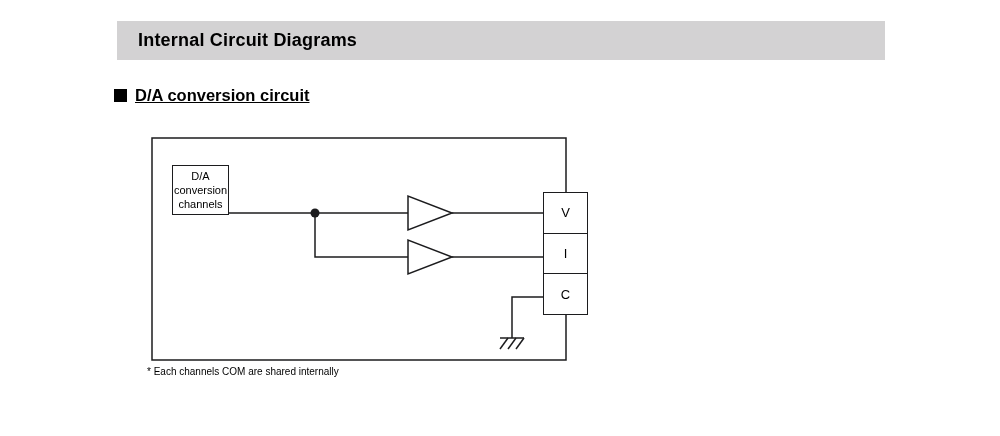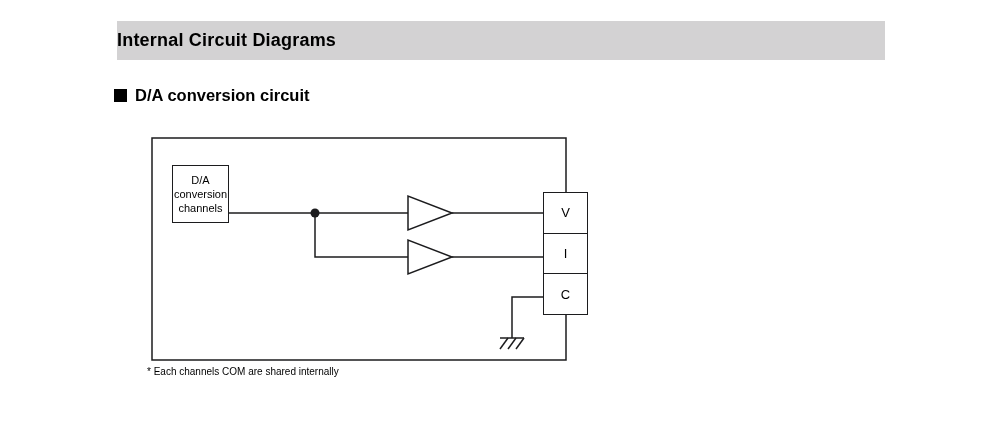--- a/index.html
+++ b/index.html
@@ -20,33 +20,35 @@
     overflow: hidden;
   }
 
   .header-bar {
     position: absolute;
     left: 117px; top: 21px;
     width: 768px; height: 39px;
     background: var(--header-bg);
     display: flex;
     align-items: center;
+    padding-left: 21px;
   }
   .header-bar .title {
     font-size: 18px;
     font-weight: bold;
     letter-spacing: 0.2px;
   }
 
   .section-heading {
     position: absolute;
     left: 114px; top: 86px;
     display: flex;
     align-items: center;
     gap: 8px;
+    text-decoration: underline;
   }
   .section-heading .bullet-square {
     width: 13px; height: 13px;
     background: var(--text);
     flex: 0 0 auto;
   }
   .section-heading .section-title {
     font-size: 16.5px;
     font-weight: bold;
   }
@@ -54,21 +56,21 @@
   svg.diagram-lines {
     position: absolute;
     left: 0; top: 0;
     width: 1000px; height: 436px;
     color: var(--line);
   }
 
   .da-box {
     position: absolute;
     left: 172px; top: 165px;
-    width: 57px; height: 58px;
+    width: 57px; height: 50px;
     border: 1.5px solid var(--line);
     background: #ffffff;
     display: flex;
     flex-direction: column;
     align-items: center;
     justify-content: center;
     font-size: 11px;
     line-height: 1.3;
     text-align: center;
   }

